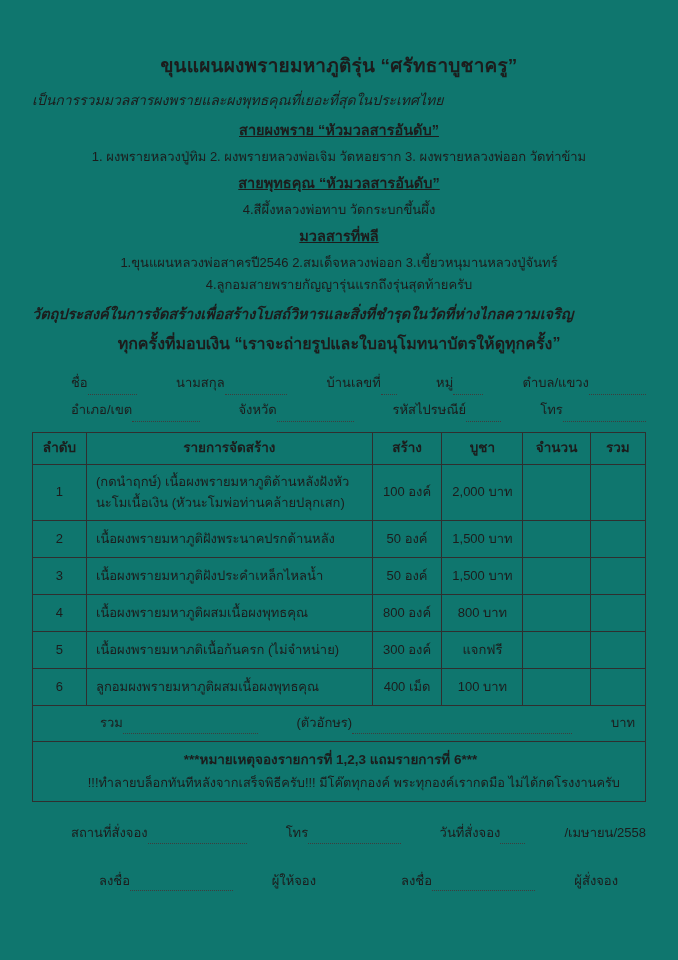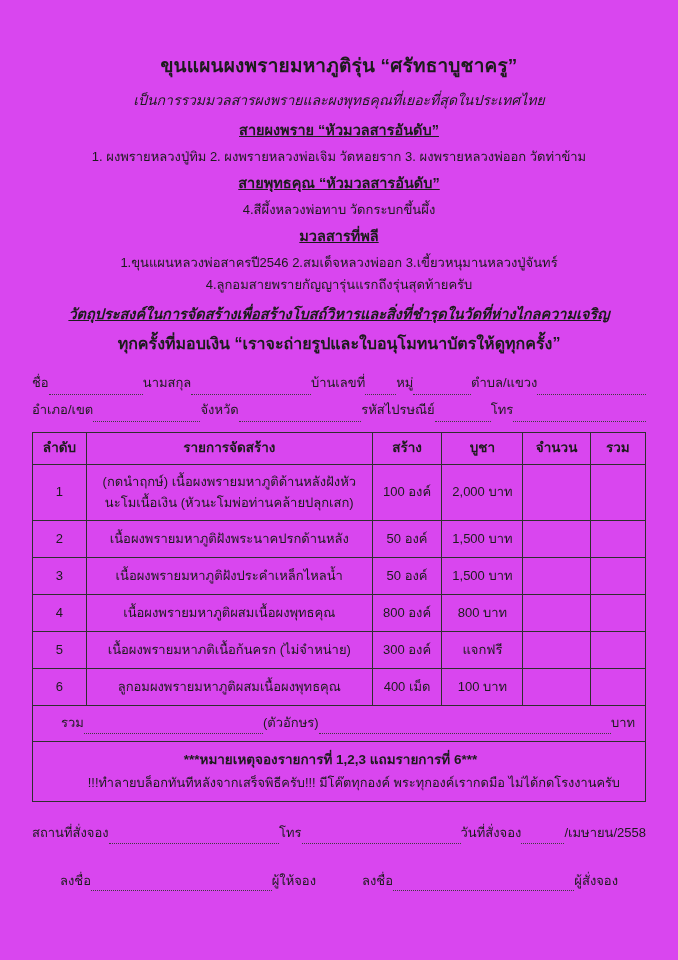--- a/index.html
+++ b/index.html
@@ -3,40 +3,40 @@
 <meta charset="utf-8">
 <style>
   * { margin:0; padding:0; box-sizing:border-box; }
   html,body { background:#ffffff; }
   body {
     width:678px; height:960px;
     font-family:"Liberation Sans","DejaVu Sans",sans-serif;
     color:#1c1c1c;
     -webkit-font-smoothing:antialiased;
   }
-  .page { width:678px; height:960px; padding:50px 32px 0 32px; background:#d946ef; }
+  .page { width:678px; height:960px; padding:50px 32px 0 32px; background:#0f766e; }
 
   .doc-title { text-align:center; font-size:19px; font-weight:700; margin-bottom:9px; letter-spacing:.2px; }
-  .doc-subtitle { text-align:center; font-size:14px; font-style:italic; margin-bottom:7px; }
+  .doc-subtitle { font-size:14px; font-style:italic; margin-bottom:7px; }
   .sec-heading { text-align:center; font-size:14.5px; font-weight:700; text-decoration:underline; margin:3px 0 5px 0; }
   .sec-line { text-align:center; font-size:13px; line-height:1.7; }
-  .purpose { text-align:center; font-size:14.5px; font-weight:700; font-style:italic; margin-top:7px; line-height:1.6;text-decoration:underline; }
+  .purpose { font-size:14.5px; font-weight:700; font-style:italic; margin-top:7px; line-height:1.6; }
   .pledge { text-align:center; font-size:16px; font-weight:700; margin-top:4px; line-height:1.6; }
 
   .fill-row { display:flex; align-items:flex-end; font-size:13px; line-height:1.75; }
   .fill-block { margin-top:16px; }
   .fill-row + .fill-row { margin-top:4px; }
   .dots { border-bottom:1.5px dotted #3d3d3d; height:14px; min-width:12px; }
-  .lbl { white-space:nowrap; }
+  .lbl { white-space:nowrap;margin-left:39px; }
 
   table.order { width:100%; border-collapse:collapse; margin-top:10px; table-layout:fixed; }
   table.order th, table.order td { border:1.2px solid #2f2f2f; font-size:13px; line-height:1.65; vertical-align:middle; }
   table.order th { font-weight:700; font-size:13.5px; height:32px; padding:3px 4px; }
   td.c { text-align:center; padding:4px 4px; }
-  td.item-cell { text-align:center; padding:5px 9px; }
+  td.item-cell { text-align:left; padding:5px 9px; }
   tr.r1 td { height:56px; }
   tr.r td { height:37px; }
   td.total-cell { height:36px; padding:4px 10px 4px 28px; }
   .total-flex { display:flex; align-items:flex-end; font-size:13px; width:100%; }
   td.notes-cell { padding:6px 25px 7px 8px; }
   .note1 { text-align:center; font-size:13.5px; font-weight:700; line-height:1.8; }
   .note2 { text-align:right; font-size:12.8px; line-height:1.7; }
 
   .order-meta { margin-top:20px; }
   .sign-row { display:flex; margin-top:26px; padding:0 28px; }

